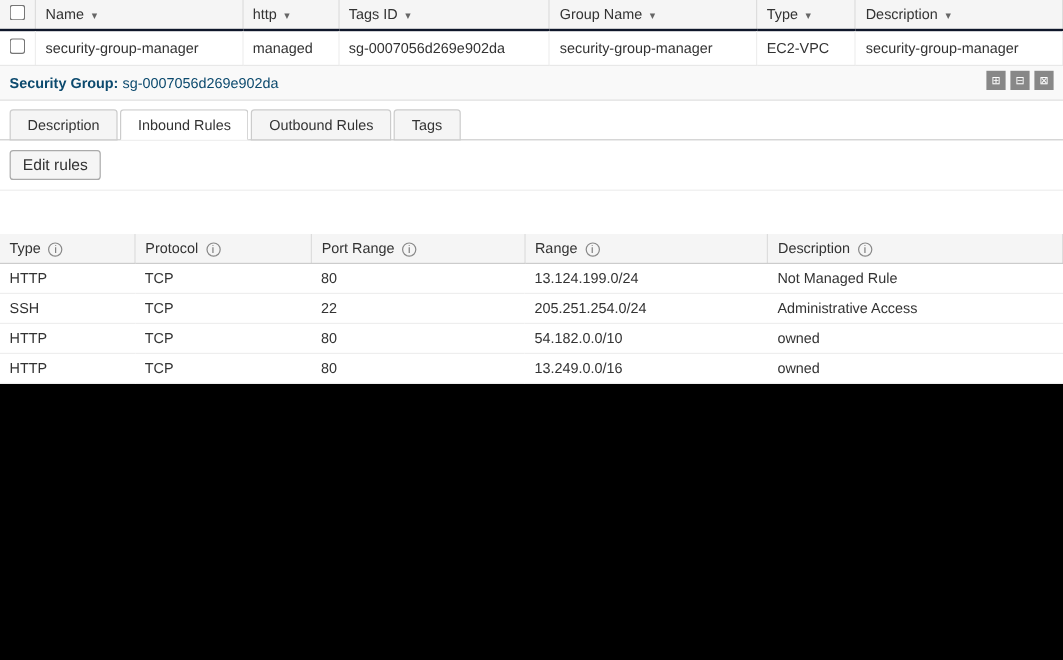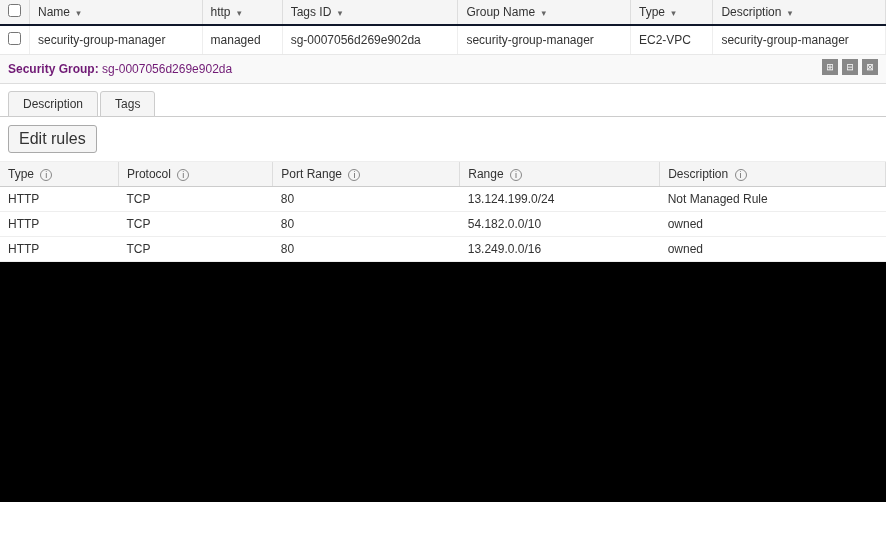--- a/index.html
+++ b/index.html
@@ -25,21 +25,21 @@
       font-size: 12px;
       white-space: nowrap;
     }
     .checkbox-col { width: 20px; }
     .checkbox-col input[type=checkbox] { margin: 0; }
 
     
     .sg-label {
       padding: 6px 8px;
       font-size: 12px;
-      color: #701a75;
+      color: #0c4a6e;
       background: #f9f9f9;
       border-bottom: 1px solid #ddd;
     }
     .sg-label strong { font-weight: 600; }
 
     
     .tabs-bar {
       display: flex;
       align-items: center;
       padding: 6px 8px 0 8px;
@@ -87,27 +87,27 @@
     .edit-rules-section {
       padding: 8px;
       background: #fff;
       border-bottom: 1px solid #eee;
     }
     .edit-rules-btn {
       padding: 4px 10px;
       border: 1px solid #aaa;
       background: #f5f5f5;
       border-radius: 3px;
-      font-size: 16px;
+      font-size: 13px;
       cursor: pointer;
       color: #333;
     }
 
     
-    .rules-table { width: 100%; border-collapse: collapse; background: #fff; }
+    .rules-table { width: 100%; border-collapse: collapse; background: #fff; margin-top: 36px; }
     .rules-table th {
       background: #f5f5f5;
       border-bottom: 1px solid #ccc;
       border-right: 1px solid #ddd;
       padding: 5px 8px;
       text-align: left;
       font-weight: 500;
       font-size: 12px;
       color: #333;
     }
@@ -198,20 +198,22 @@
   </div>
   <div class="top-icons">
     <button class="icon-btn" title="Grid view 1" style="background:#888; color:#fff; font-size:9px;">⊞</button>
     <button class="icon-btn" title="Grid view 2" style="background:#888; color:#fff; font-size:9px;">⊟</button>
     <button class="icon-btn" title="Grid view 3" style="background:#888; color:#fff; font-size:9px;">⊠</button>
   </div>
 </div>
 
 <div class="tabs-bar">
   <button class="tab-btn">Description</button>
+  <button class="tab-btn active">Inbound Rules</button>
+  <button class="tab-btn">Outbound Rules</button>
   <button class="tab-btn">Tags</button>
 </div>
 
 <div class="edit-rules-section">
   <button class="edit-rules-btn">Edit rules</button>
 </div>
 
 <table class="rules-table">
   <thead>
     <tr>
@@ -239,20 +241,27 @@
   </thead>
   <tbody id="rules-table-body">
   <tr>
     <td>HTTP</td>
     <td>TCP</td>
     <td>80</td>
     <td>13.124.199.0/24</td>
     <td>Not Managed Rule</td>
   </tr>
       <tr>
+    <td>SSH</td>
+    <td>TCP</td>
+    <td>22</td>
+    <td>205.251.254.0/24</td>
+    <td>Administrative Access</td>
+  </tr>
+      <tr>
     <td>HTTP</td>
     <td>TCP</td>
     <td>80</td>
     <td>54.182.0.0/10</td>
     <td>owned</td>
   </tr>
       <tr>
     <td>HTTP</td>
     <td>TCP</td>
     <td>80</td>

